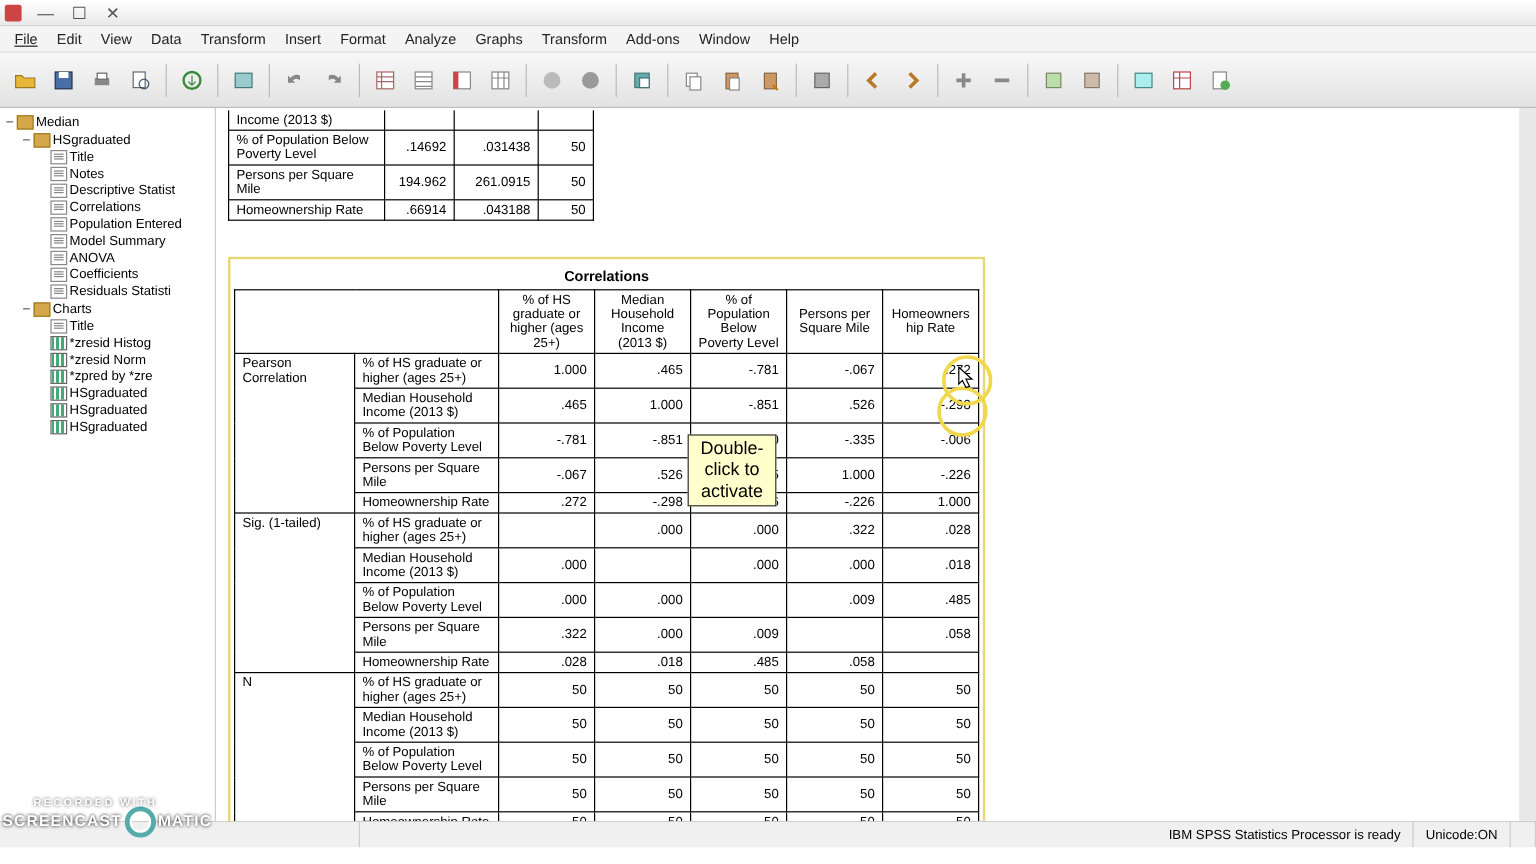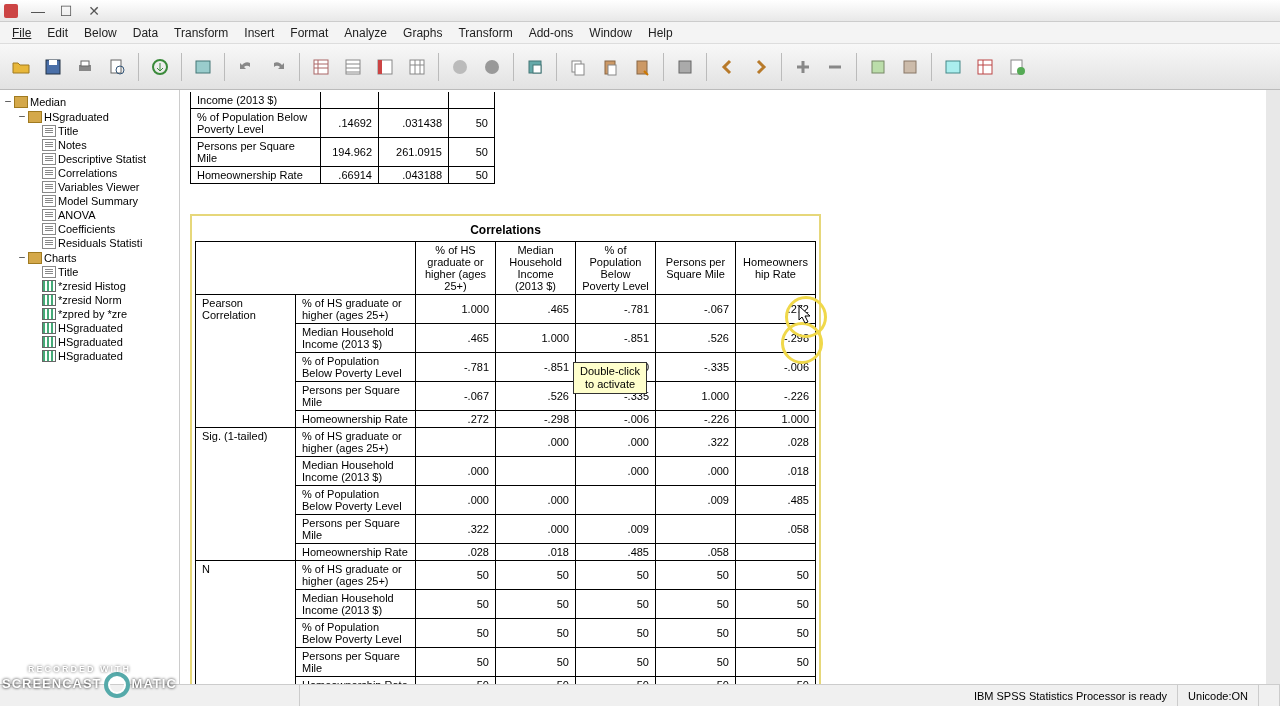--- a/index.html
+++ b/index.html
@@ -41,21 +41,21 @@
 table.spss .colhead { text-align: center; font-weight: normal; }
 
 .desc-frag { margin-top: 2px; margin-left: 0; }
 .desc-frag td { font-size: 11px; }
 
 .corr-wrap { margin-top: 30px; border: 2px solid #e6d77a; padding: 3px; display: inline-block; }
 .corr-title { text-align: center; font-weight: bold; font-size: 12px; padding: 4px 0; }
 table.corr th.blank { border: 1px solid #000; background: #fff; }
 table.corr td, table.corr th { min-width: 64px; }
 
-.tooltip { position: absolute; background: #ffffcc; border: 1px solid #333; padding: 2px 5px; font-size: 11px; text-align: center; line-height: 1.2; }
+.tooltip { position: absolute; background: #ffffcc; border: 1px solid #333; padding: 2px 5px; font-size: 15px; text-align: center; line-height: 1.2; }
 .highlight-ring { position: absolute; border: 3px solid #f0d84a; border-radius: 50%; pointer-events: none; }
 .cursor-arrow { position: absolute; width: 14px; height: 20px; pointer-events: none; }
 
 .statusbar { height: 22px; background: #f0f0f0; border-top: 1px solid #ccc; display: flex; align-items: center; font-size: 11px; }
 .statusbar .cell { border-right: 1px solid #ccc; padding: 0 10px; height: 100%; display: flex; align-items: center; }
 .statusbar .spacer { flex: 1; }
 
 .scrollbar-v { position: absolute; right: 0; top: 0; width: 14px; height: 100%; background: #e8e8e8; }
 .scrollbar-v .thumb { position: absolute; left: 1px; right: 1px; background: #c4c4c4; border-radius: 2px; }
 
@@ -69,21 +69,21 @@
 <div class="titlebar">
   <div class="icon"></div>
   <div class="win-btn">—</div>
   <div class="win-btn">☐</div>
   <div class="win-btn">✕</div>
 </div>
 
 <div class="menubar">
   <div class="menu"><u>File</u></div>
   <div class="menu"><span>Edit</span></div>
-  <div class="menu"><span>Below</span></div>
+  <div class="menu"><span>View</span></div>
   <div class="menu"><span>Data</span></div>
   <div class="menu"><span>Transform</span></div>
   <div class="menu"><span>Insert</span></div>
   <div class="menu"><span>Format</span></div>
   <div class="menu"><span>Analyze</span></div>
   <div class="menu"><span>Graphs</span></div>
   <div class="menu"><span>Transform</span></div>
   <div class="menu"><span>Add-ons</span></div>
   <div class="menu"><span>Window</span></div>
   <div class="menu"><span>Help</span></div>
@@ -287,21 +287,21 @@
         <span>Descriptive Statist</span>
       </div>
     <div class="node indent2">
         <span class="toggle"></span>
         <span class="ticon page"></span>
         <span>Correlations</span>
       </div>
     <div class="node indent2">
         <span class="toggle"></span>
         <span class="ticon page"></span>
-        <span>Variables Viewer</span>
+        <span>Population Entered</span>
       </div>
     <div class="node indent2">
         <span class="toggle"></span>
         <span class="ticon page"></span>
         <span>Model Summary</span>
       </div>
     <div class="node indent2">
         <span class="toggle"></span>
         <span class="ticon page"></span>
         <span>ANOVA</span>

